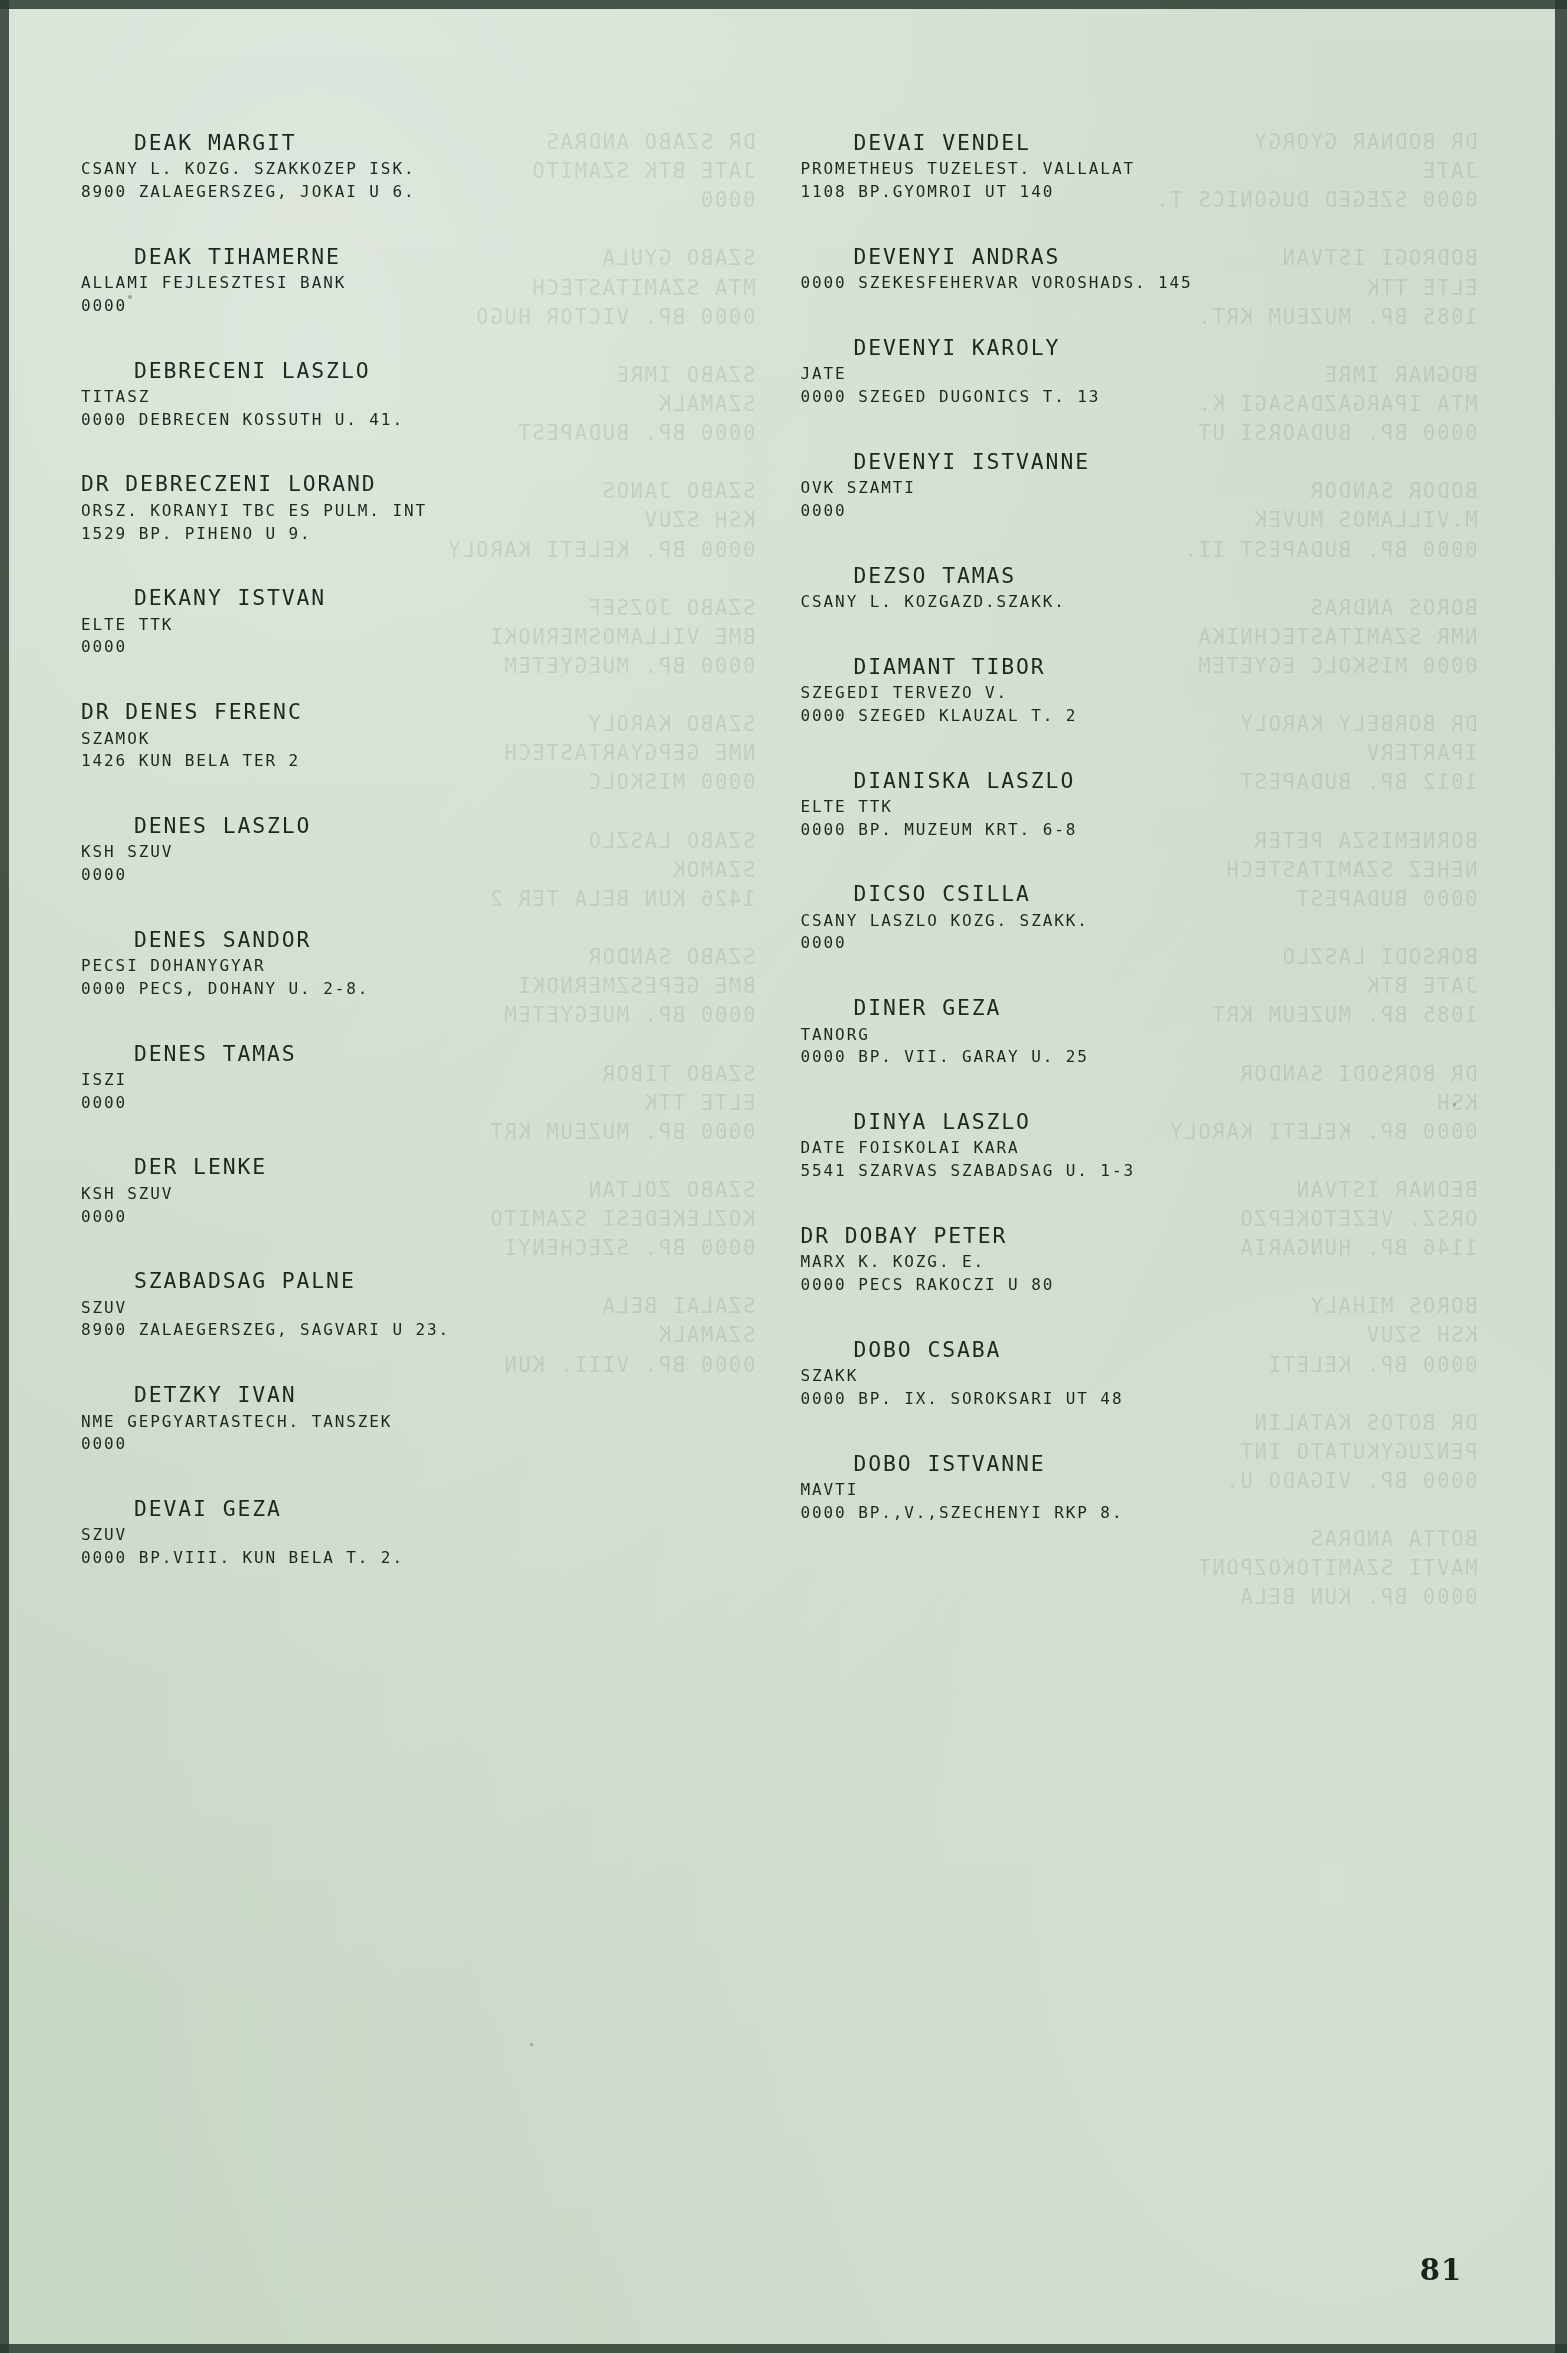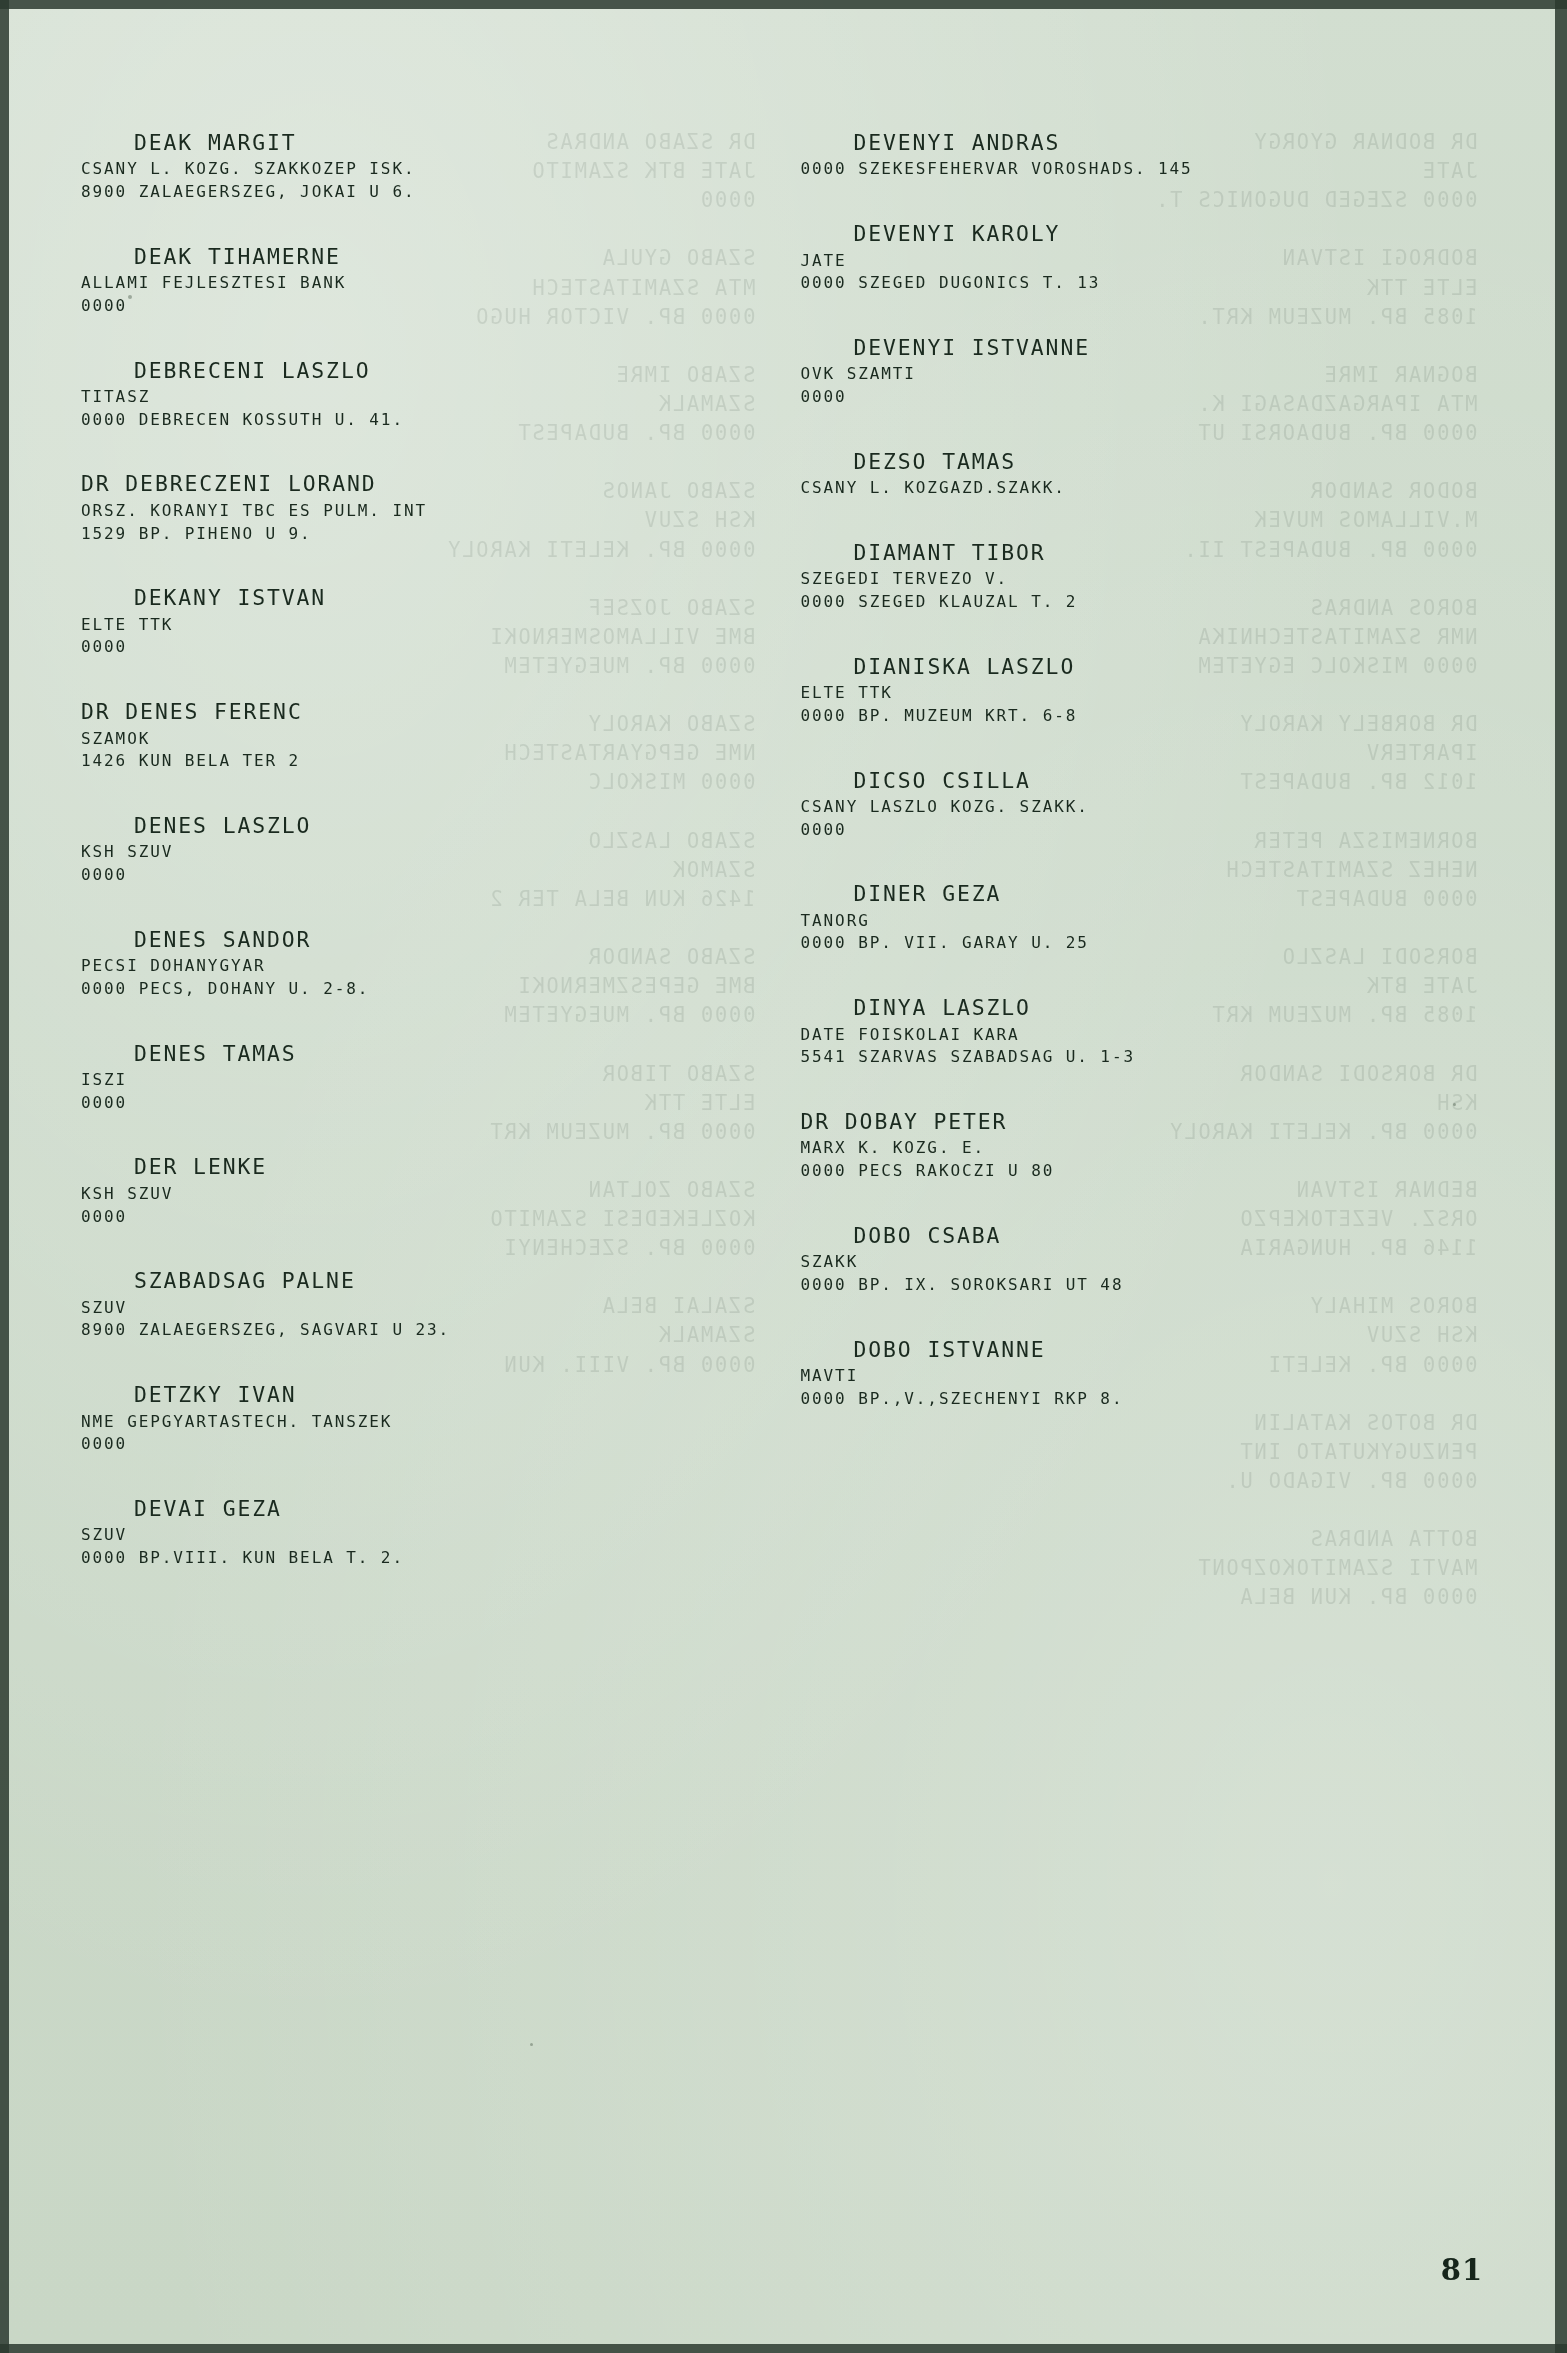--- a/index.html
+++ b/index.html
@@ -92,21 +92,21 @@
   }
   .ghost .gcol {
     position: absolute;
     top: 0;
   }
   .ghost .gcol.a { left: 8.5px; }
   .ghost .gcol.b { left: 52%; }
 
   .page-number {
     position: absolute;
-    right: 84px;
+    right: 105px;
     bottom: 67px;
     font-family: "DejaVu Serif", "Liberation Serif", serif;
     font-weight: bold;
     font-size: 29px;
     letter-spacing: 0.9px;
     color: #16251b;
   }
 
   .speck {
     position: absolute;
@@ -291,20 +291,25 @@
         </div>
         <div class="entry">
           <div class="name">DEVAI GEZA</div>
           <div class="line">SZUV</div>
           <div class="line">0000 BP.VIII. KUN BELA T. 2.</div>
         </div>
       </div>
 
       <div class="col col-right">
         <div class="entry">
+          <div class="name">DEVAI VENDEL</div>
+          <div class="line">PROMETHEUS TUZELEST. VALLALAT</div>
+          <div class="line">1108 BP.GYOMROI UT 140</div>
+        </div>
+        <div class="entry">
           <div class="name">DEVENYI ANDRAS</div>
           <div class="line">0000 SZEKESFEHERVAR VOROSHADS. 145</div>
         </div>
         <div class="entry">
           <div class="name">DEVENYI KAROLY</div>
           <div class="line">JATE</div>
           <div class="line">0000 SZEGED DUGONICS T. 13</div>
         </div>
         <div class="entry">
           <div class="name">DEVENYI ISTVANNE</div>

